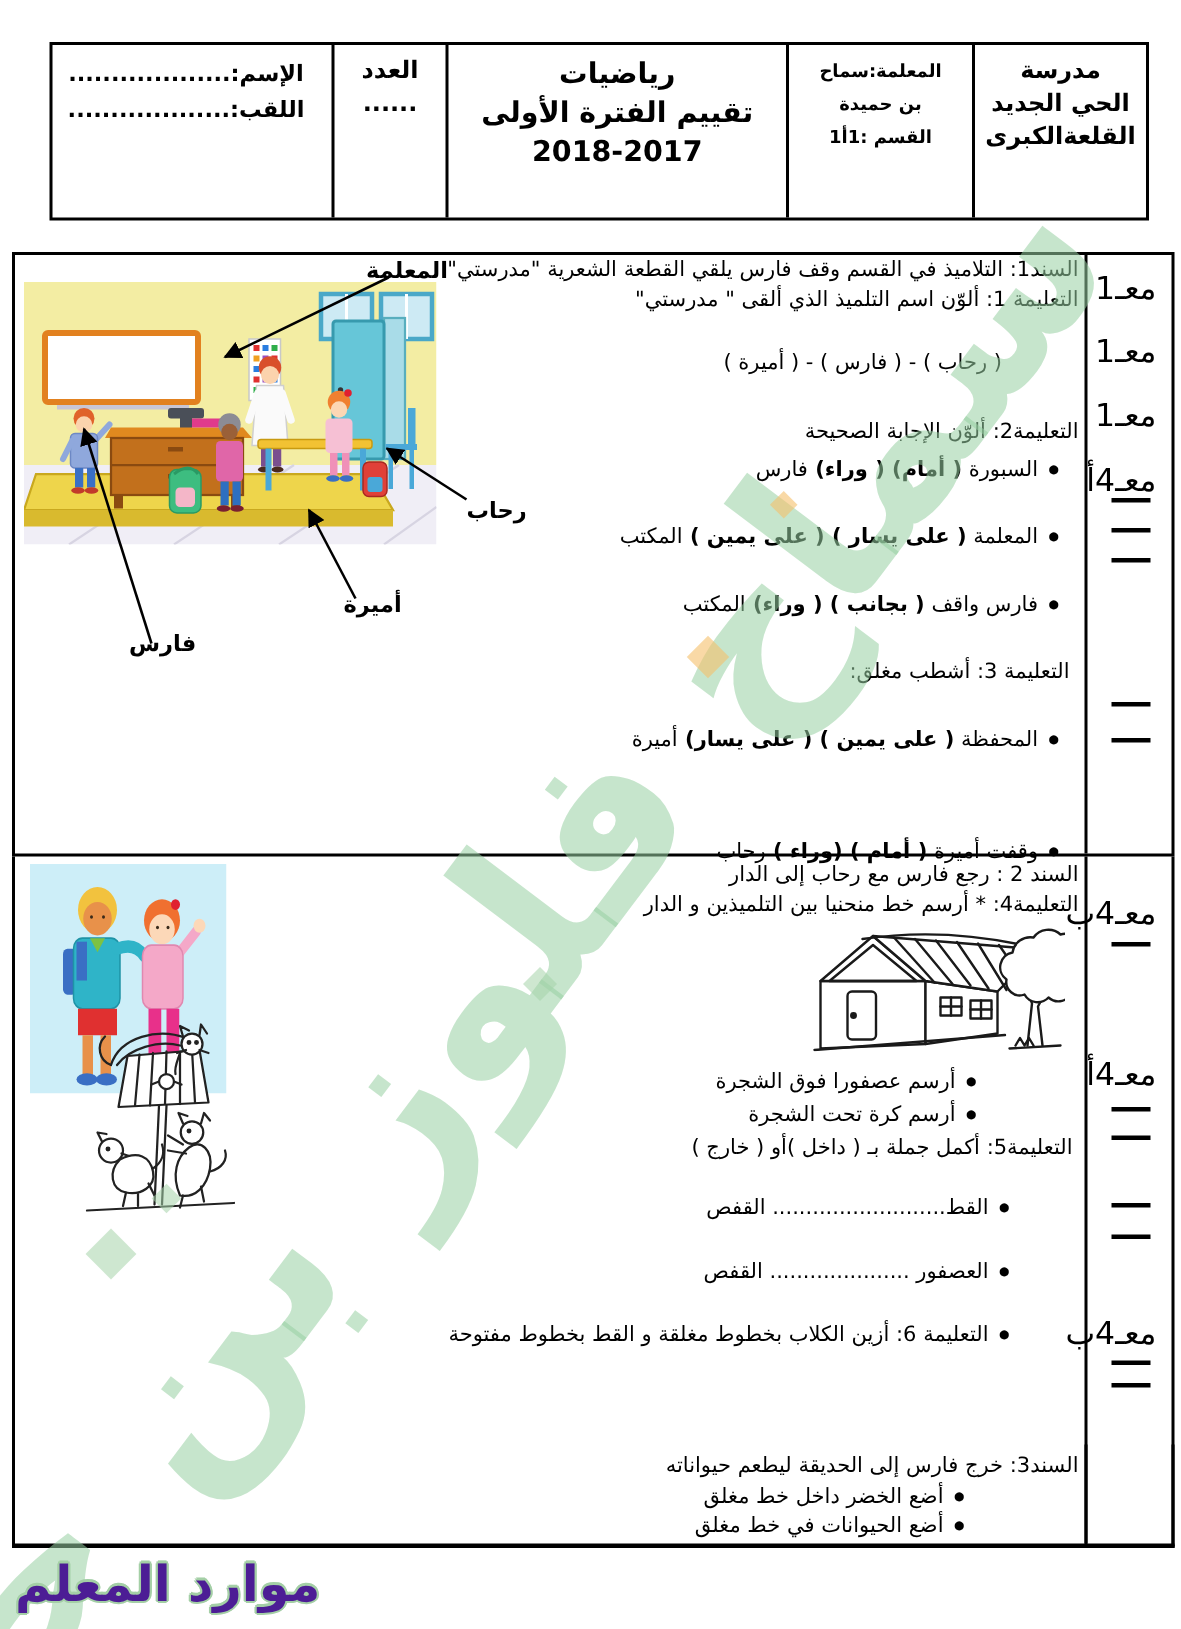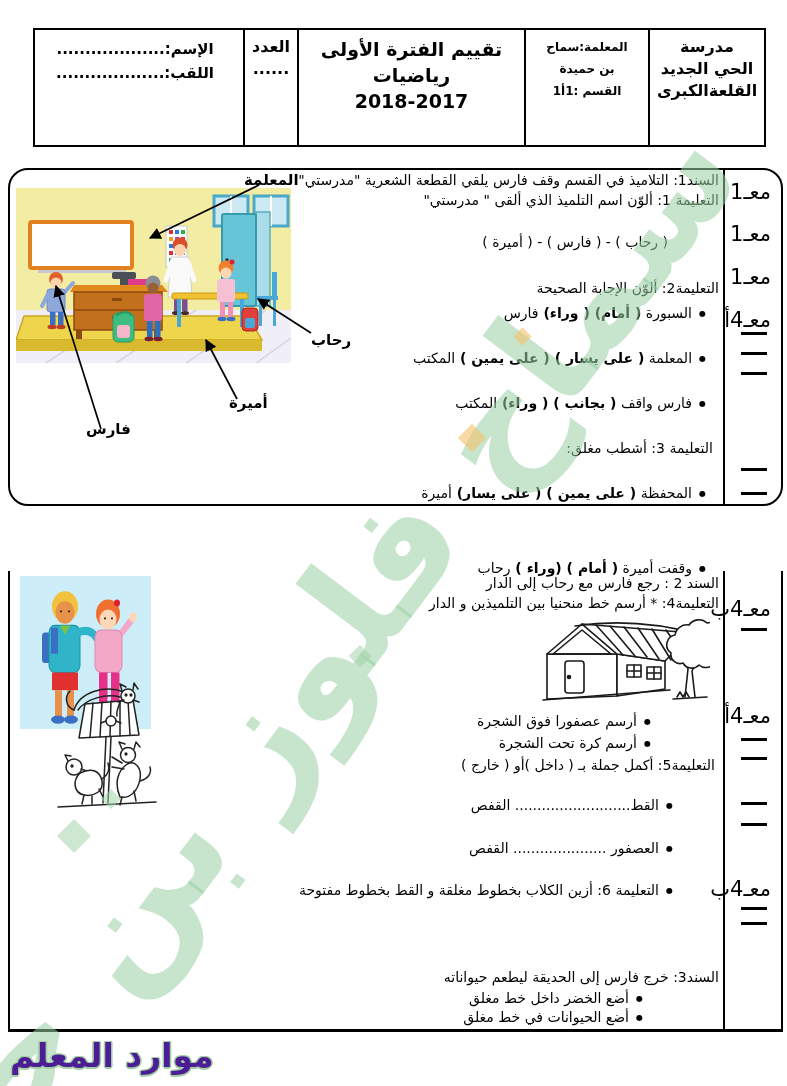--- a/index.html
+++ b/index.html
@@ -12,21 +12,21 @@
   
   .header-table{
     position:absolute;left:33px;top:28px;width:733px;height:119px;
     border:2px solid #000;display:flex;box-sizing:border-box;direction:rtl;
   }
   .hcell{box-sizing:border-box;padding-top:6px;text-align:center;font-weight:bold;line-height:22px;}
   .hcell:not(:first-child){border-inline-start:2px solid #000;}
   .hc-school{width:114px;font-size:16px;}
   .hc-teacher{width:124px;font-size:12px;}
   .hc-title{width:227px;font-size:19px;line-height:26px;}
-  .hc-num{width:54px;font-size:16px;}
+  .hc-num{width:76px;font-size:16px;}
   .hc-name{flex:1;font-size:15px;text-align:center;padding-right:8px;}
   .hc-name div{margin-top:2px;}
   
   .sec{
     position:absolute;left:8px;width:775px;border:2px solid #000;
     box-sizing:border-box;display:flex;flex-direction:row;background:transparent;
   }
   .sec.no-top{border-top:none;}
   .sec-content{position:relative;flex:1;}
   .marks-col{position:relative;width:58px;border-left:2px solid #000;box-sizing:border-box;}
@@ -60,35 +60,35 @@
     <div>مدرسة</div>
     <div>الحي الجديد</div>
     <div>القلعةالكبرى</div>
   </div>
   <div class="hcell hc-teacher">
     <div>المعلمة:سماح</div>
     <div>بن حميدة</div>
     <div>القسم :1أ1</div>
   </div>
   <div class="hcell hc-title">
+    <div>رياضيات</div>
     <div>تقييم الفترة الأولى</div>
-    <div>رياضيات</div>
     <div>2018-2017</div>
   </div>
   <div class="hcell hc-num">
     <div>العدد</div>
     <div>......</div>
   </div>
   <div class="hcell hc-name">
     <div>الإسم:...................</div>
     <div>اللقب:...................</div>
   </div>
 </div>
 
-<div class="sec" style="top:168px;height:338px;border-radius:20px;">
+<div class="sec" style="top:168px;height:403px;">
   <div class="sec-content">
 
     <svg class="abs" style="left:6px;top:18px;" width="275" height="175" viewBox="0 0 275 175">
       <rect x="0" y="0" width="275" height="122" fill="#f3eda3"></rect>
       <rect x="0" y="122" width="275" height="53" fill="#f0eef6"></rect>
       <g stroke="#d7d4e2" stroke-width="1.5">
         <line x1="30" y1="175" x2="110" y2="122"></line>
         <line x1="100" y1="175" x2="180" y2="122"></line>
         <line x1="170" y1="175" x2="250" y2="122"></line>
         <line x1="240" y1="175" x2="275" y2="150"></line>

